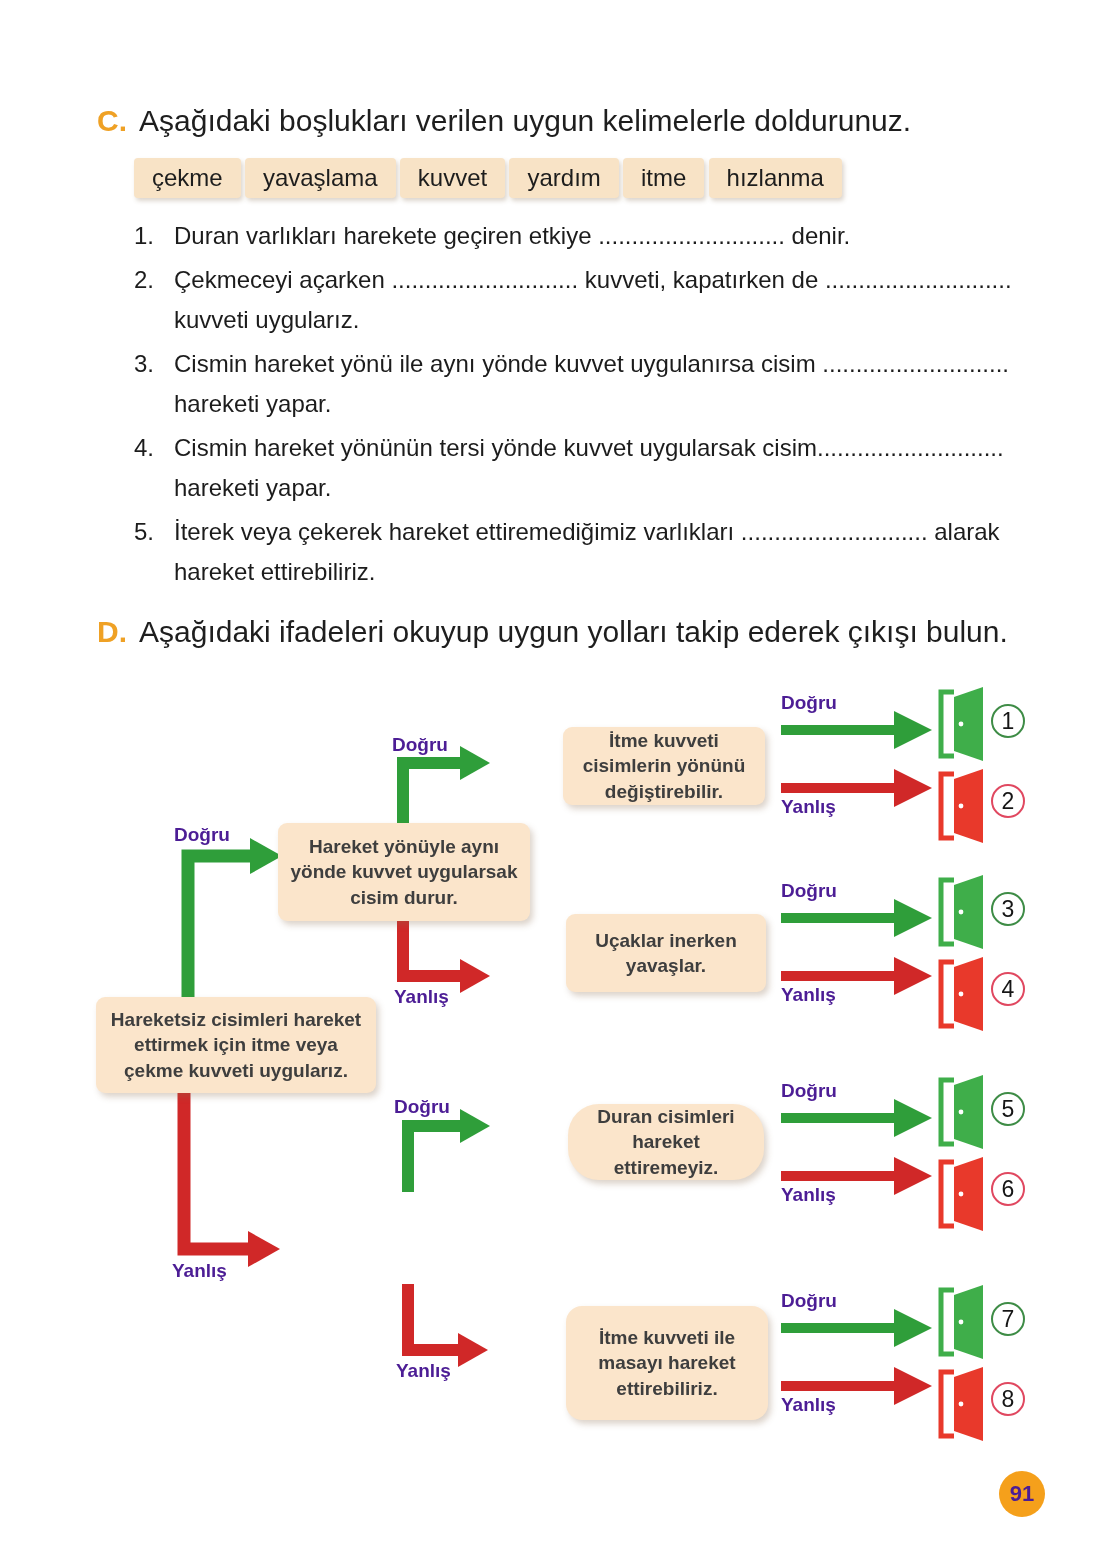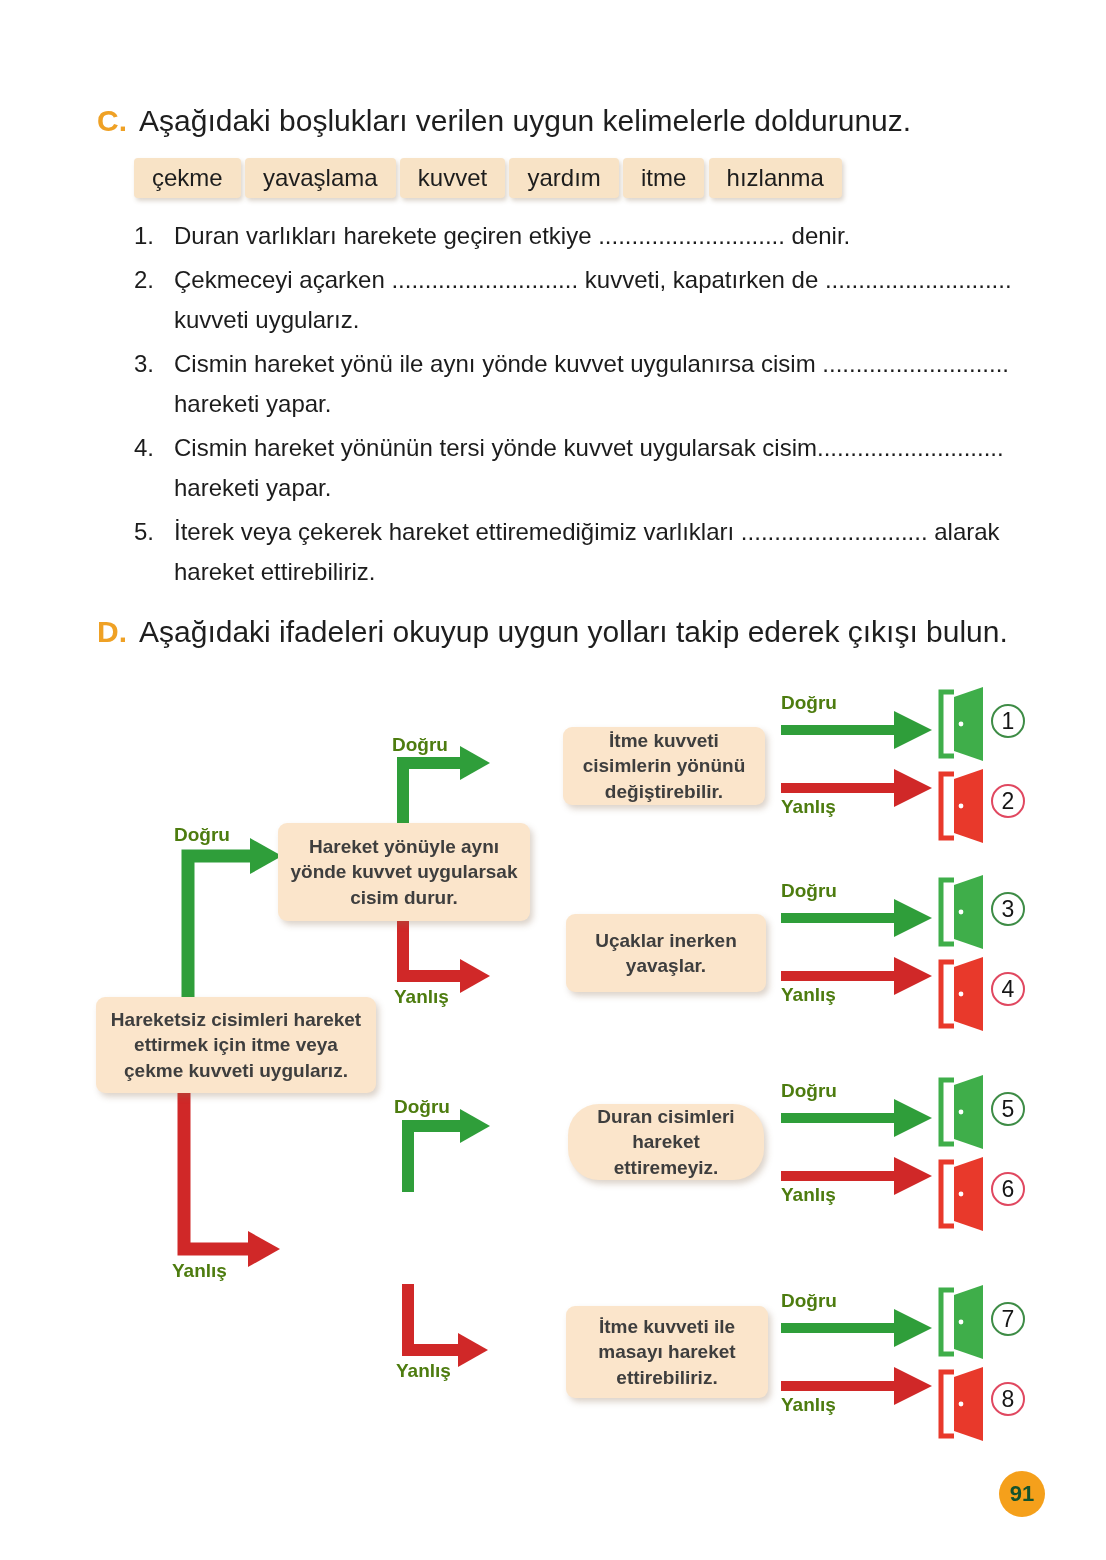--- a/index.html
+++ b/index.html
@@ -23,35 +23,35 @@
   .fill-item .num{width:40px;flex:0 0 40px;}
   .fill-item .itext{flex:1;}
   .fill-item .line{white-space:nowrap;}
   
   .flow-arrows{position:absolute;left:0;top:0;width:1106px;height:1560px;pointer-events:none;}
   .fbox{
     position:absolute;background:#fbe5cb;border-radius:9px;display:flex;align-items:center;justify-content:center;
     text-align:center;font-size:19px;font-weight:bold;color:#3e3e3e;line-height:1.32;padding:6px 10px;
     box-sizing:border-box;box-shadow:3px 4px 6px rgba(140,110,80,.3);
   }
-  .flabel{position:absolute;font-size:19px;font-weight:bold;color:#4d7c0f;white-space:nowrap;}
+  .flabel{position:absolute;font-size:19px;font-weight:bold;color:#4c1d95;white-space:nowrap;}
   .door{position:absolute;width:50px;height:78px;}
   .door svg{display:block;width:100%;height:100%;}
   .door.green path{stroke:#3fae4a;} .door.green polygon{fill:#3fae4a;}
   .door.red path{stroke:#e8392b;} .door.red polygon{fill:#e8392b;}
   .numcircle{
     position:absolute;width:34px;height:34px;border-radius:50%;background:#fff;display:flex;align-items:center;
     justify-content:center;font-size:23px;color:#161616;box-sizing:border-box;
   }
   .numcircle.green{border:2px solid #3e8c46;}
   .numcircle.red{border:2px solid #e04860;}
   
   .page-badge{
     position:absolute;left:999px;top:1471px;width:46px;height:46px;border-radius:50%;background:#f5a01b;
-    color:#14532d;font-size:22px;font-weight:bold;display:flex;align-items:center;justify-content:center;
+    color:#4c1d95;font-size:22px;font-weight:bold;display:flex;align-items:center;justify-content:center;
   }
 </style>
 </head>
 <body>
 
 <div class="page">
 
   <div class="sec-header" style="left:97px;top:104px;">
     <span class="sec-label">C.</span><span class="sec-title">Aşağıdaki boşlukları verilen uygun kelimelerle doldurunuz.</span>
   </div>
@@ -145,21 +145,21 @@
     <polygon points="932,1328 894,1309 894,1347" fill="#2f9e3a"></polygon>
     <line x1="781" y1="1386" x2="896" y2="1386" stroke="#d02828" stroke-width="10"></line>
     <polygon points="932,1386 894,1367 894,1405" fill="#d02828"></polygon>
   </svg>
 
   <div class="fbox" style="left:96px;top:997px;width:280px;height:96px;">Hareketsiz cisimleri hareket ettirmek için itme veya çekme kuvveti uygularız.</div>
   <div class="fbox" style="left:278px;top:823px;width:252px;height:98px;">Hareket yönüyle aynı yönde kuvvet uygularsak cisim durur.</div>
   <div class="fbox" style="left:566px;top:914px;width:200px;height:78px;">Uçaklar inerken yavaşlar.</div>
   <div class="fbox" style="left:563px;top:727px;width:202px;height:78px;">İtme kuvveti cisimlerin yönünü değiştirebilir.</div>
   <div class="fbox" style="left:568px;top:1104px;width:196px;height:76px;border-radius:31px;">Duran cisimleri hareket ettiremeyiz.</div>
-  <div class="fbox" style="left:566px;top:1306px;width:202px;height:92px;">İtme kuvveti ile masayı hareket ettirebiliriz.</div>
+  <div class="fbox" style="left:566px;top:1306px;width:202px;height:114px;border-radius:16px;">İtme kuvveti ile masayı hareket ettirebiliriz.</div>
 
   <div class="flabel" style="left:174px;top:824px;">Doğru</div>
   <div class="flabel" style="left:392px;top:734px;">Doğru</div>
   <div class="flabel" style="left:394px;top:986px;">Yanlış</div>
   <div class="flabel" style="left:172px;top:1260px;">Yanlış</div>
   <div class="flabel" style="left:394px;top:1096px;">Doğru</div>
   <div class="flabel" style="left:396px;top:1360px;">Yanlış</div>
 
   <div class="flabel" style="left:781px;top:692px;">Doğru</div>
   <div class="flabel" style="left:781px;top:796px;">Yanlış</div>

